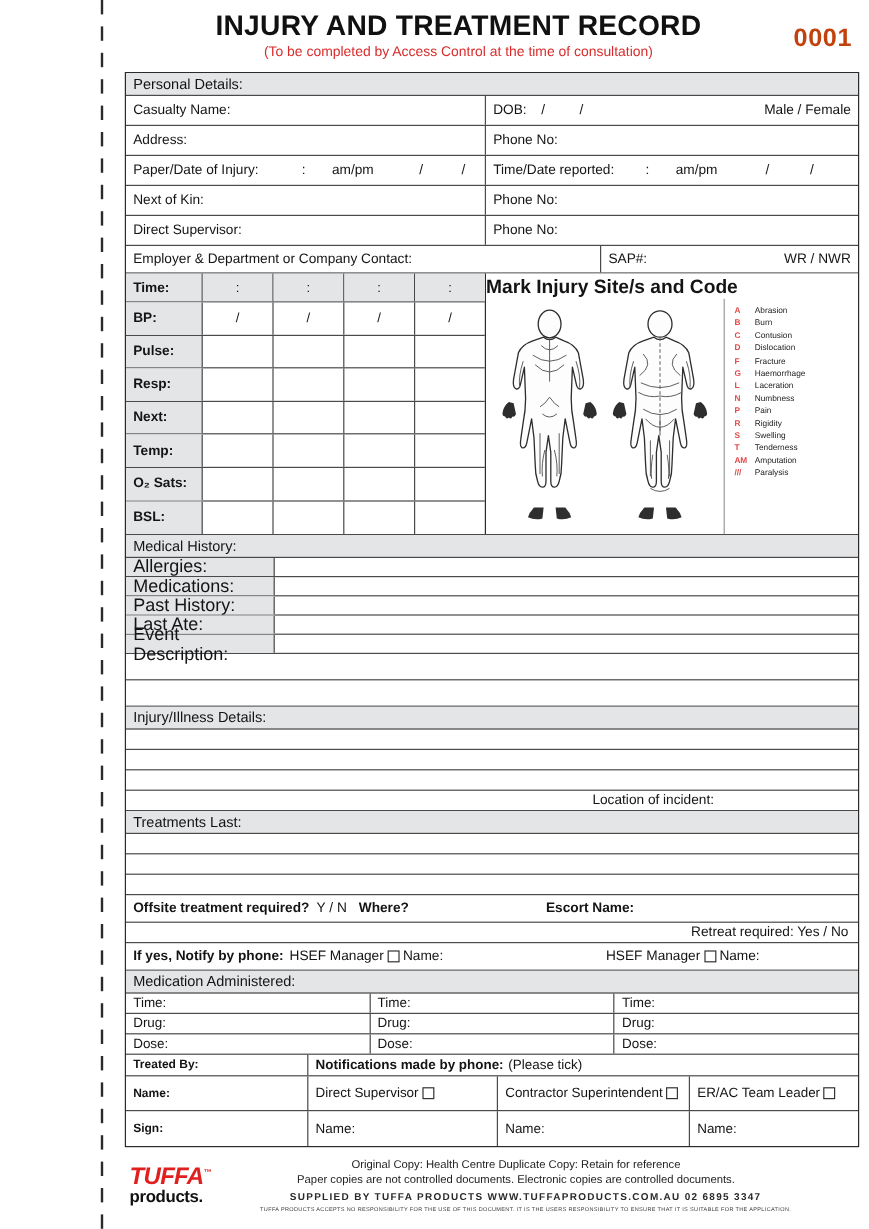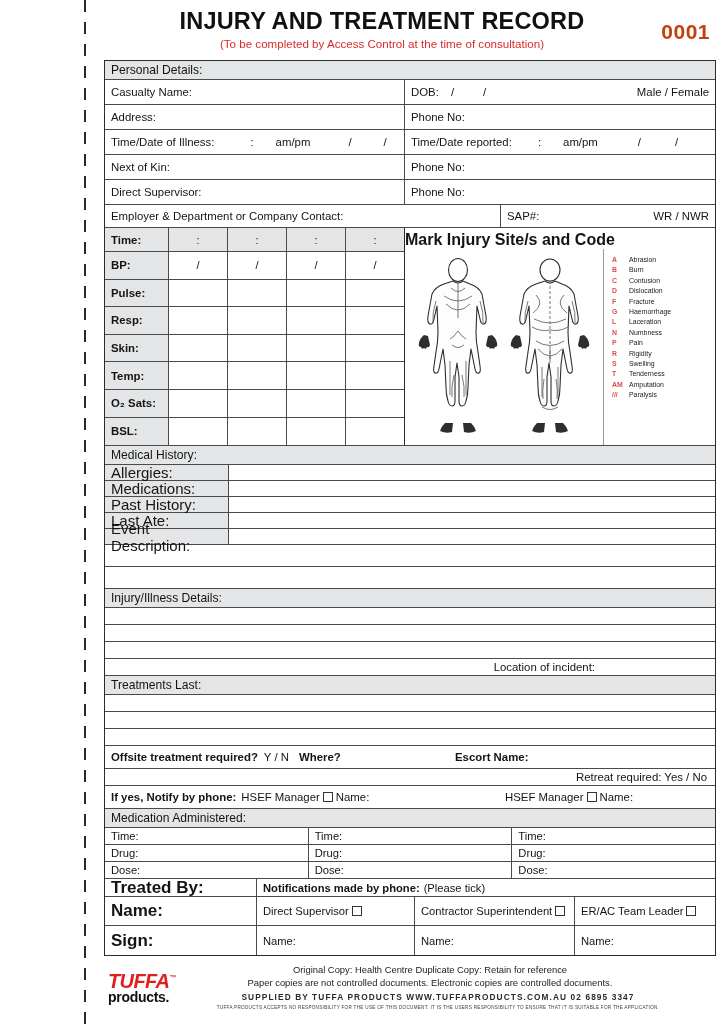--- a/index.html
+++ b/index.html
@@ -80,21 +80,21 @@
   
   .m3{display:flex;height:17px;border-bottom:1.1px solid #4a4a4a;box-sizing:border-box;}
   .m3 > div{flex:1;box-sizing:border-box;border-right:1.1px solid #4a4a4a;
             padding-left:6px;display:flex;align-items:center;font-size:11.2px;}
   .m3 > div:last-child{border-right:none;}
 
   
   .tb{display:flex;box-sizing:border-box;border-bottom:1.1px solid #4a4a4a;}
   .tb:last-child{border-bottom:none;}
   .tb .c1{width:152px;box-sizing:border-box;border-right:1.1px solid #4a4a4a;
-          padding-left:6px;display:flex;align-items:center;font-size:17px;font-weight:bold;}
+          padding-left:6px;display:flex;align-items:center;font-size:10px;font-weight:bold;}
   .tb .c2,.tb .c3,.tb .c4{box-sizing:border-box;border-right:1.1px solid #4a4a4a;
           padding-left:6px;display:flex;align-items:center;font-size:11.2px;}
   .tb .c4{border-right:none;}
   .tb .c2{width:158px;} .tb .c3{width:160px;} .tb .c4{flex:1;}
   .tbhead{height:18px;}
   .tbrow{height:29px;}
   .chk{display:inline-block;width:8px;height:8px;border:1.2px solid #333;margin:0 3px;
        vertical-align:middle;}
 
   
@@ -185,21 +185,21 @@
       <div class="cell grow r">Male / Female</div>
     </div>
 
     <div class="row" style="height:25px">
       <div class="cell vline" style="width:300px">Address:</div>
       <div class="cell grow">Phone No:</div>
     </div>
 
     <div class="row" style="height:25px">
       <div class="cell vline" style="width:300px">
-        <span>Time/Date of Illness:</span>
+        <span>Paper/Date of Injury:</span>
         <span style="margin-left:36px">:</span>
         <span style="margin-left:22px">am/pm</span>
         <span style="margin-left:38px">/</span>
         <span style="margin-left:32px">/</span>
       </div>
       <div class="cell grow">
         <span>Time/Date reported:</span>
         <span style="margin-left:26px">:</span>
         <span style="margin-left:22px">am/pm</span>
         <span style="margin-left:40px">/</span>
@@ -248,21 +248,21 @@
           <div class="vcell"></div>
         </div>
         <div class="vrow">
           <div class="vlab">Resp:</div>
           <div class="vcell"></div>
           <div class="vcell"></div>
           <div class="vcell"></div>
           <div class="vcell"></div>
         </div>
         <div class="vrow">
-          <div class="vlab">Skin:</div>
+          <div class="vlab">Next:</div>
           <div class="vcell"></div>
           <div class="vcell"></div>
           <div class="vcell"></div>
           <div class="vcell"></div>
         </div>
         <div class="vrow">
           <div class="vlab">Temp:</div>
           <div class="vcell"></div>
           <div class="vcell"></div>
           <div class="vcell"></div>

